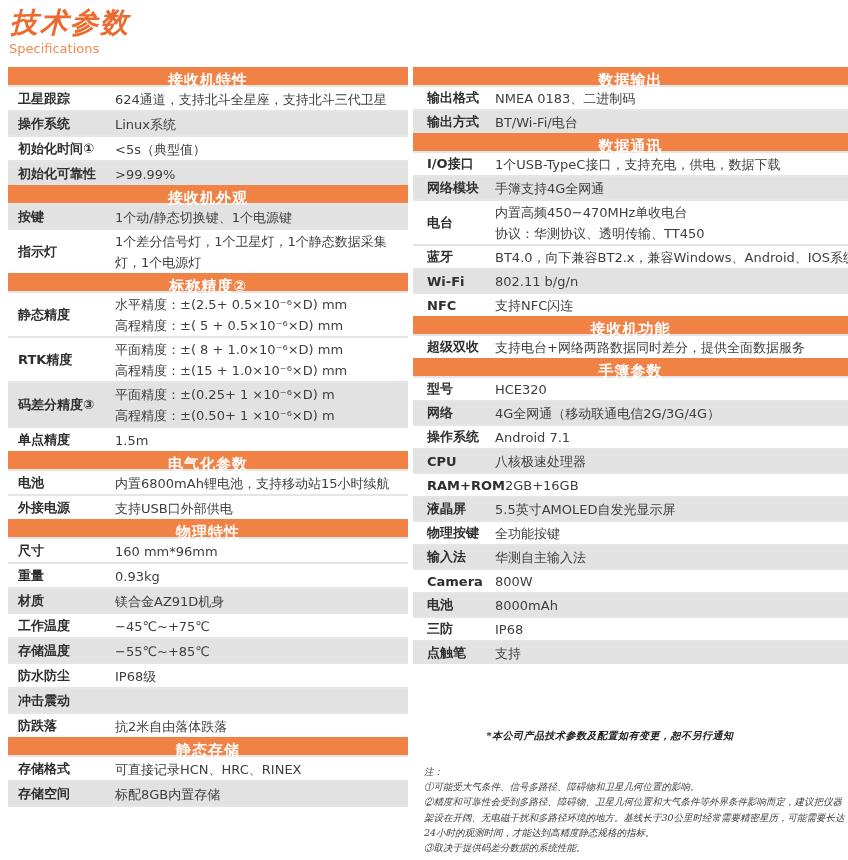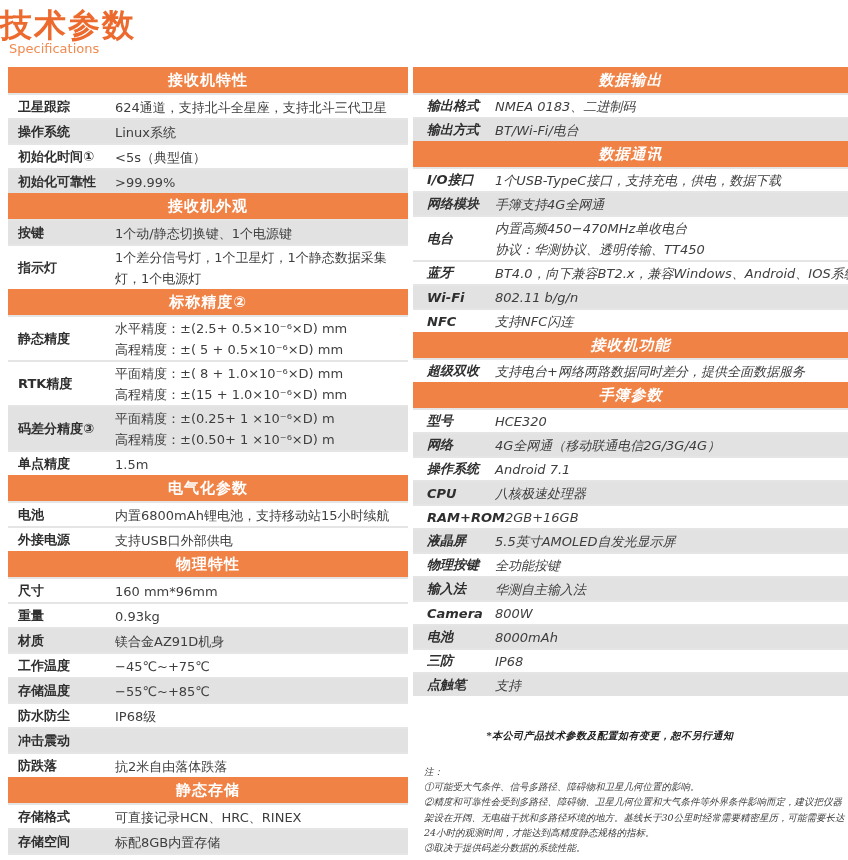--- a/index.html
+++ b/index.html
@@ -2,26 +2,26 @@
 <html style="--accent: #ed6a2e; --subtitle: #f08a50; --header-bg: #f08246; --header-fg: #ffffff; --shade: #e2e2e2;"><head>
 <meta charset="utf-8">
 <style>
   :root{
     --accent:#ed6a2e; --subtitle:#f08a50; --header-bg:#f08246; --header-fg:#ffffff;
     --shade:#e2e2e2; --sep:#e5e5e5; --label:#2f2f2f; --value:#3e3e3e;
   }
   html,body{margin:0;padding:0;width:848px;height:860px;overflow:hidden;background:#ffffff;
     font-family:"DejaVu Sans","Liberation Sans",sans-serif;}
   .page{position:relative;width:848px;height:860px;}
-  .title{position:absolute;left:0;top:4px;font-size:32px;font-weight:bold;color:var(--accent);letter-spacing:2px;}
+  .title{position:absolute;left:10px;top:4px;font-size:28px;font-weight:bold;color:var(--accent);letter-spacing:2px;font-style:italic;}
   .subtitle{position:absolute;left:9px;top:41px;font-size:13px;color:var(--subtitle);}
   .col{position:absolute;top:67px;}
   .col-left{left:8px;width:400px;}
-  .col-right{left:413px;width:435px;font-style:italic;}
-  .tbl-header{height:26px;line-height:26px;background:var(--header-bg);color:var(--header-fg);
+  .col-right{left:413px;width:435px;}
+  .tbl-header{height:18px;line-height:26px;background:var(--header-bg);color:var(--header-fg);
     font-size:15px;font-weight:bold;text-align:center;letter-spacing:1px;}
   .row{display:flex;align-items:center;border-top:2px solid var(--sep);}
   .row.shaded{background:var(--shade);}
   .col-left .row{min-height:23px;}
   .col-right .row{min-height:22px;}
   .lab{font-weight:bold;font-size:13px;color:var(--label);align-self:center;}
   .col-left .lab{flex:0 0 97px;padding-left:10px;}
   .col-right .lab{flex:0 0 68px;padding-left:14px;}
   .val{flex:1;font-size:13px;color:var(--value);padding:1px 2px 0 0;}
   .vline{line-height:21px;white-space:nowrap;}

